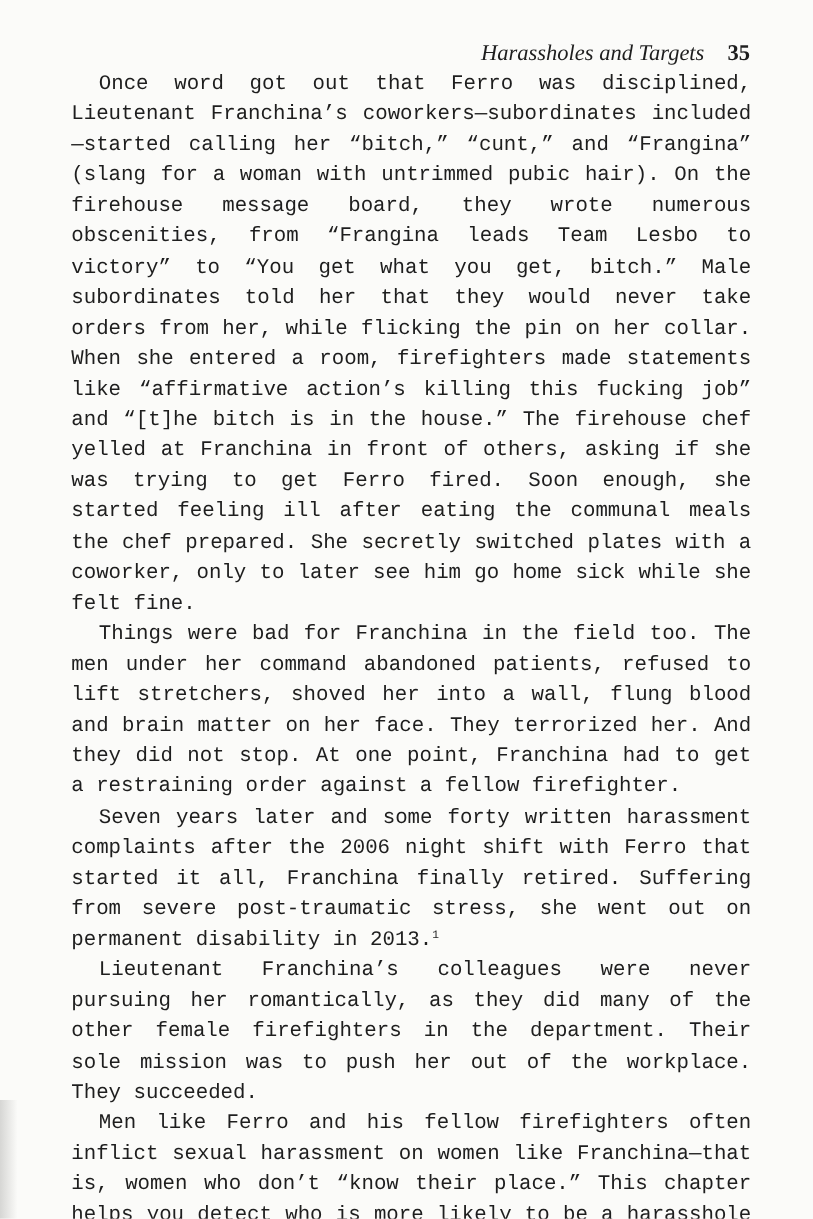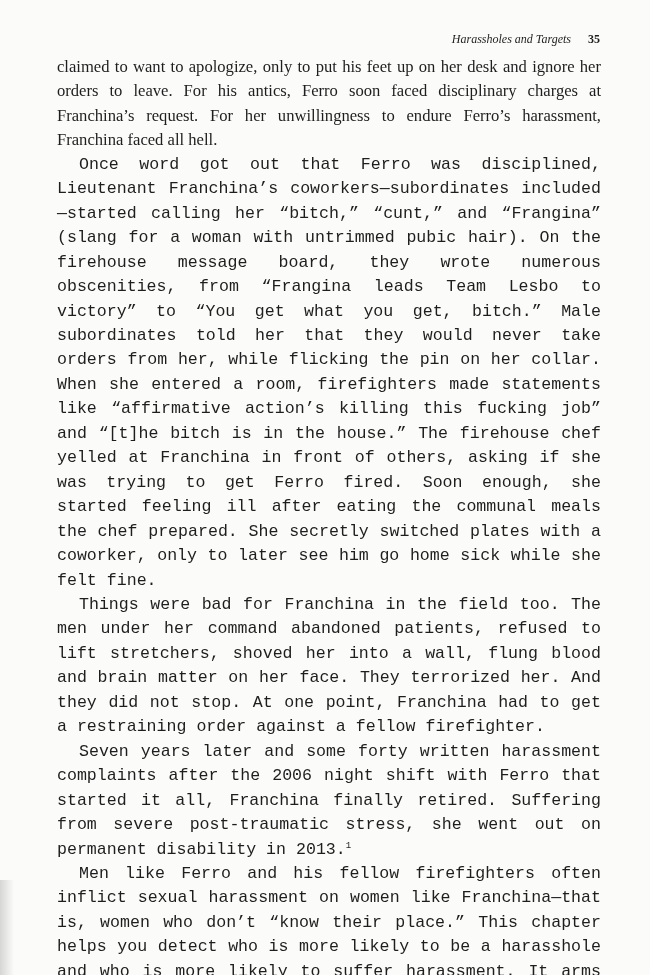--- a/index.html
+++ b/index.html
@@ -9,21 +9,21 @@
       color: #1e1e1e;
       font-family: "Liberation Serif", "DejaVu Serif", serif;
       position: relative;
     }
     .left-shade {
       position: absolute; left: 0; top: 880px; width: 14px; height: 95px;
       background: linear-gradient(to right, #d6d6d4, #fbfbf9);
     }
     .running-head {
       position: absolute; top: 32px; right: 50px;
-      font-size: 12px; white-space: nowrap;
+      font-size: 18px; white-space: nowrap;
     }
     .running-head .title { font-style: italic; }
     .running-head .folio { font-weight: bold; margin-left: 14px; }
     .body-text {
       position: absolute; left: 57px; top: 55px; width: 544px;
       font-size: 16.6px; line-height: 24.45px;
       text-align: justify; hyphens: manual;
     }
     .body-text p { margin: 0; text-indent: 0; }
     .body-text p.indent { text-indent: 22px; font-family: Liberation Mono, monospace; }
@@ -33,18 +33,18 @@
 <body>
 
 <div class="left-shade"></div>
 
 <div class="running-head">
   <span class="title">Harassholes and Targets</span>
   <span class="folio">35</span>
 </div>
 
 <div class="body-text">
-  <p>claimed to want to apologize, only to put his feet up on her desk and ignore her orders to leave. For his antics, Ferro soon faced disciplinary charges at Franchina’s request. For her unwillingness to endure Ferro’s harassment, Franchina faced all hell.</p>
   <p class="indent">Once word got out that Ferro was disciplined, Lieutenant Franchina’s coworkers—subordinates included—started calling her “bitch,” “cunt,” and “Frangina” (slang for a woman with untrimmed pubic hair). On the fire­house message board, they wrote numerous obscenities, from “Frangina leads Team Lesbo to victory” to “You get what you get, bitch.” Male subordi­nates told her that they would never take orders from her, while flicking the pin on her collar. When she entered a room, firefighters made statements like “affirmative action’s killing this fucking job” and “[t]he bitch is in the house.” The firehouse chef yelled at Franchina in front of others, asking if she was trying to get Ferro fired. Soon enough, she started feeling ill after eating the communal meals the chef prepared. She secretly switched plates with a coworker, only to later see him go home sick while she felt fine.</p>
   <p class="indent">Things were bad for Franchina in the field too. The men under her com­mand abandoned patients, refused to lift stretchers, shoved her into a wall, flung blood and brain matter on her face. They terrorized her. And they did not stop. At one point, Franchina had to get a restraining order against a fellow firefighter.</p>
   <p class="indent"><span>Seven years later and some forty written harassment complaints after the 2006 night shift with Ferro that started it all, Franchina finally retired. Suf­fering from severe post-traumatic stress, she went out on permanent disabil­ity in 2013.</span><sup>1</sup></p>
+  <p class="indent">Lieutenant Franchina’s colleagues were never pursuing her romantically, as they did many of the other female firefighters in the department. Their sole mission was to push her out of the workplace. They succeeded.</p>
   <p class="indent">Men like Ferro and his fellow firefighters often inflict sexual harassment on women like Franchina—that is, women who don’t “know their place.” This chapter helps you detect who is more likely to be a harasshole and who is more likely to suffer harassment. It arms you with information that will assist you in anticipating threats and uncovering hidden truths. Even if you’re not vulnerable to harassment, you’ll want to stay mindful of col­leagues who are. We are truly in this together.</p>
 </div>
 
 </body></html>

